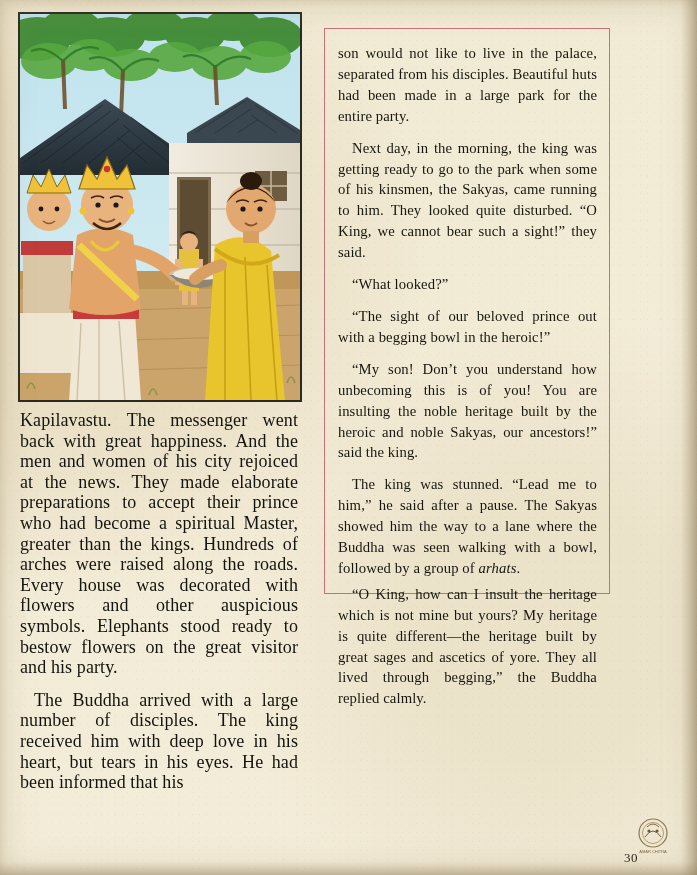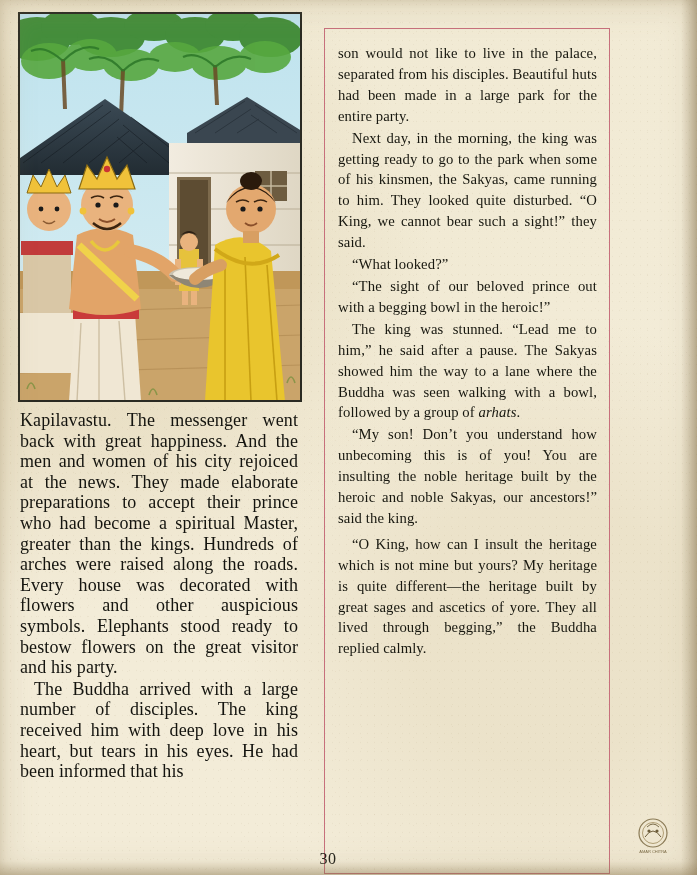--- a/index.html
+++ b/index.html
@@ -97,54 +97,54 @@
     top: 398px;
     width: 278px;
     font-size: 18px;
     line-height: 20.6px;
     color: #14140f;
     text-align: justify;
     text-justify: inter-word;
     letter-spacing: 0.1px;
   }
   .left-text p { margin: 0; }
-  .left-text p + p { margin-top: 1px; text-indent: 14px; }
+  .left-text p + p { margin-top: 12px; text-indent: 14px; }
 
   
   .col-right {
     position: absolute;
     left: 306px;
     top: 16px;
     width: 286px;
-    height: 846px;
+    height: 566px;
     border: 1.3px solid #c7707c;
     box-sizing: border-box;
     padding: 14px 12px 12px 13px;
   }
   .right-text {
     font-size: 14.7px;
     line-height: 20.9px;
     color: #17170f;
     text-align: justify;
     text-justify: inter-word;
     letter-spacing: 0.1px;
   }
   .right-text p { margin: 0; }
-  .right-text p + p { margin-top: 1px; text-indent: 14px; }
+  .right-text p + p { margin-top: 11px; text-indent: 14px; }
   .right-text .gap { margin-top: 5px; }
   .ital { font-style: italic; }
 
   
   .folio {
     position: absolute;
     left: 0;
     top: 838px;
     width: 620px;
-    text-align: center;
-    font-size: 16px;
+    text-align: right;
+    font-size: 13px;
     color: #20201a;
     letter-spacing: 0.5px;
   }
 
   
   .stamp {
     position: absolute;
     right: 22px;
     bottom: 16px;
     width: 44px;
@@ -364,24 +364,24 @@
         <p>The Buddha arrived with a large number of disciples. The king received him with deep love in his heart, but tears in his eyes. He had been informed that his</p>
       </div>
     </div>
 
     <div class="col-right">
       <div class="right-text">
         <p>son would not like to live in the palace, separated from his disciples. Beautiful huts had been made in a large park for the entire party.</p>
         <p>Next day, in the morning, the king was getting ready to go to the park when some of his kinsmen, the Sakyas, came running to him. They looked quite disturbed. “O King, we cannot bear such a sight!” they said.</p>
         <p>“What looked?”</p>
         <p>“The sight of our beloved prince out with a begging bowl in the heroic!”</p>
+        <p>“My son! Don’t you understand how unbecoming this is of you! You are insulting the noble heritage built by the heroic and noble Sakyas, our ancestors!” said the king.</p>
         <p>
           <span>The king was stunned. “Lead me to him,” he said after a pause. The Sakyas showed him the way to a lane where the Buddha was seen walking with a bowl, followed by a group of <span class="ital">arhats</span>.</span>
         </p>
-        <p>“My son! Don’t you understand how unbecoming this is of you! You are insulting the noble heritage built by the heroic and noble Sakyas, our ancestors!” said the king.</p>
         <p class="gap">“O King, how can I insult the heritage which is not mine but yours? My heritage is quite different—the heritage built by great sages and ascetics of yore. They all lived through begging,” the Buddha replied calmly.</p>
       </div>
     </div>
 
     <div class="folio">30</div>
   </div>
 
   <div class="stamp">
     <svg width="44" height="44" viewBox="0 0 44 44">
       <circle cx="22" cy="18" r="14" fill="none" stroke="#8a7a55" stroke-width="1.2"></circle>

